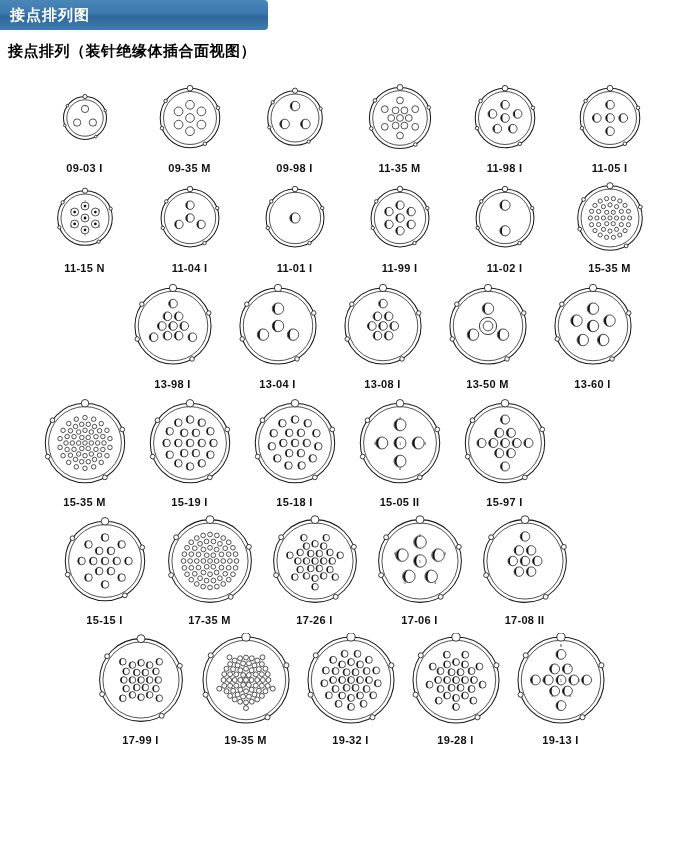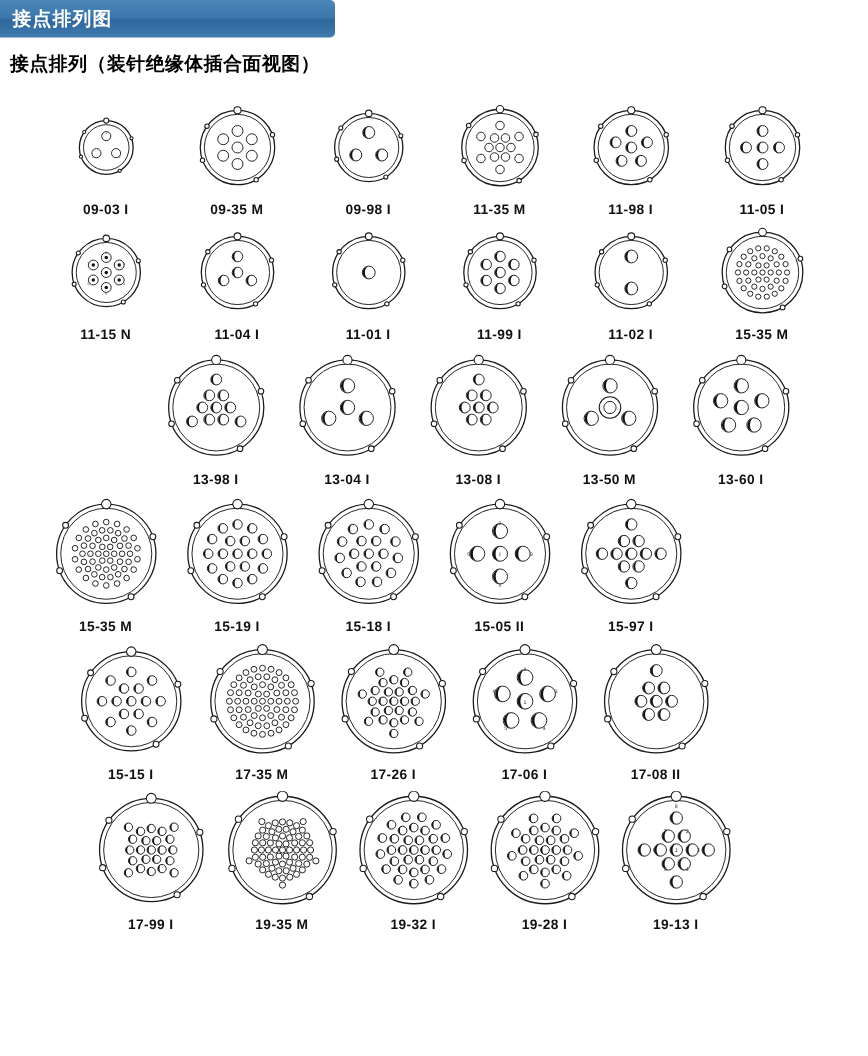--- a/index.html
+++ b/index.html
@@ -1028,21 +1028,21 @@
               <path d="M 36.96 45.14 A 4.86 4.86 0 0 0 36.96 54.86 A 3.01 4.86 0 0 1 36.96 45.14 Z" fill="#111"></path>
               <circle cx="43.48" cy="38.70" r="5.06" fill="#fff" stroke="#1a1a1a" stroke-width="0.8"></circle>
               <path d="M 43.48 33.84 A 4.86 4.86 0 0 0 43.48 43.56 A 3.01 4.86 0 0 1 43.48 33.84 Z" fill="#111"></path>
               <circle cx="50.00" cy="23.91" r="5.06" fill="#fff" stroke="#1a1a1a" stroke-width="0.8"></circle>
               <path d="M 50.00 19.05 A 4.86 4.86 0 0 0 50.00 28.77 A 3.01 4.86 0 0 1 50.00 19.05 Z" fill="#111"></path>
             </svg>
           </div>
           <div class="cap">17-08 II</div>
         </div>
       </div>
-      <div class="row r5" style="padding-left: 68px;">
+      <div class="row r5" style="padding-left: 88px;">
         <div class="cell">
           <div class="art">
             <svg width="94" height="94" viewBox="0 0 100 100">
               <circle cx="50" cy="50" r="44" fill="#fff" stroke="#1a1a1a" stroke-width="1.1"></circle>
               <circle cx="50" cy="50" r="40.5" fill="#fff" stroke="#1a1a1a" stroke-width="0.8"></circle>
               <circle cx="50.00" cy="6.00" r="4.2" fill="#fff" stroke="#1a1a1a" stroke-width="0.9"></circle>
               <circle cx="91.35" cy="34.95" r="2.6" fill="#fff" stroke="#1a1a1a" stroke-width="0.9"></circle>
               <circle cx="72.00" cy="88.11" r="2.6" fill="#fff" stroke="#1a1a1a" stroke-width="0.9"></circle>
               <circle cx="8.65" cy="65.05" r="2.6" fill="#fff" stroke="#1a1a1a" stroke-width="0.9"></circle>
               <circle cx="13.96" cy="24.76" r="2.6" fill="#fff" stroke="#1a1a1a" stroke-width="0.9"></circle>

